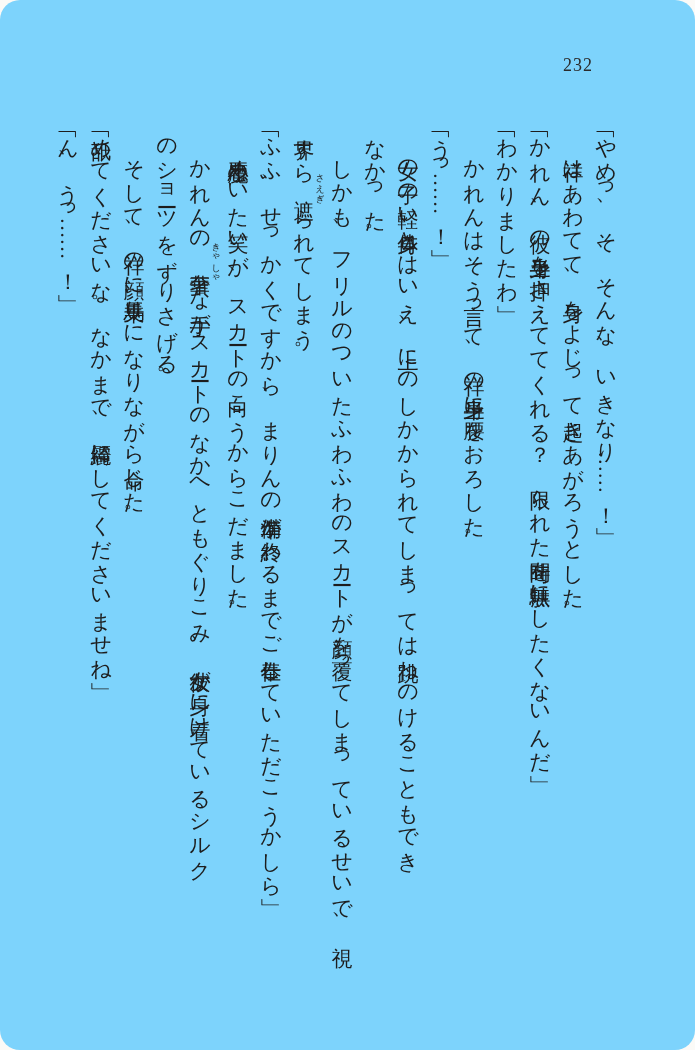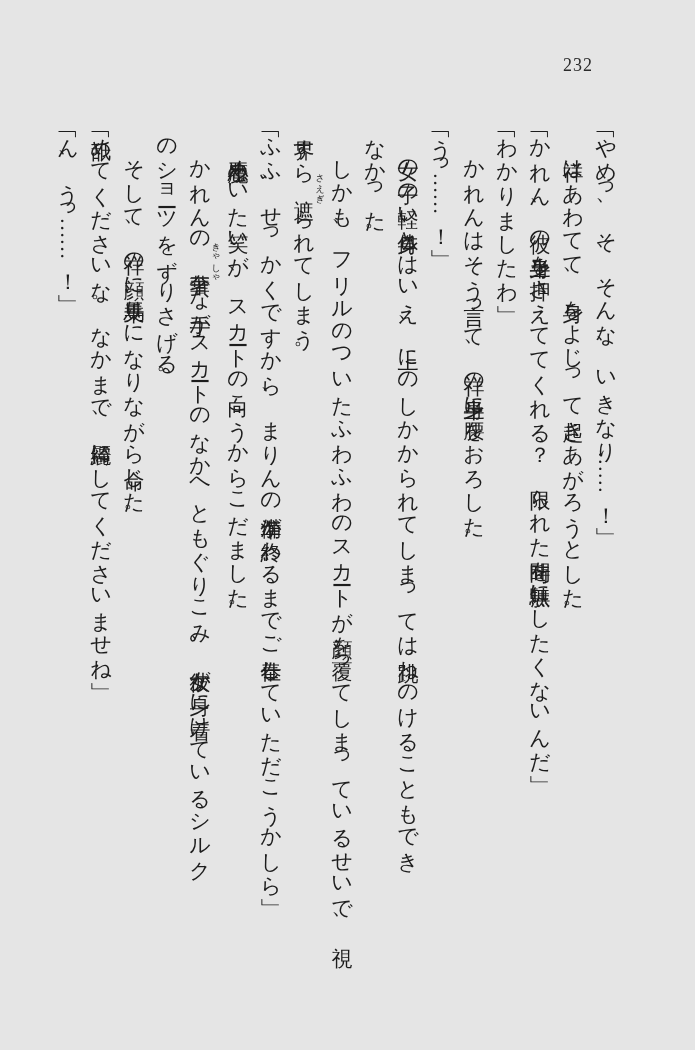--- a/index.html
+++ b/index.html
@@ -4,23 +4,24 @@
 <style>
   html, body {
     margin: 0;
     padding: 0;
     background: #fbfaf7;
   }
   .book-page {
     position: relative;
     width: 695px;
     height: 1050px;
-    background: #e5e5e5;
+    background: #7dd3fc;
     overflow: hidden;
     font-family: "Liberation Serif", "DejaVu Serif", serif;
+    border-radius: 20px;
   }
   .page-number {
     position: absolute;
     top: 55px;
     left: 563px;
     font-size: 18px;
     color: #2b2b2b;
     letter-spacing: 1px;
   }
   .text-body {

